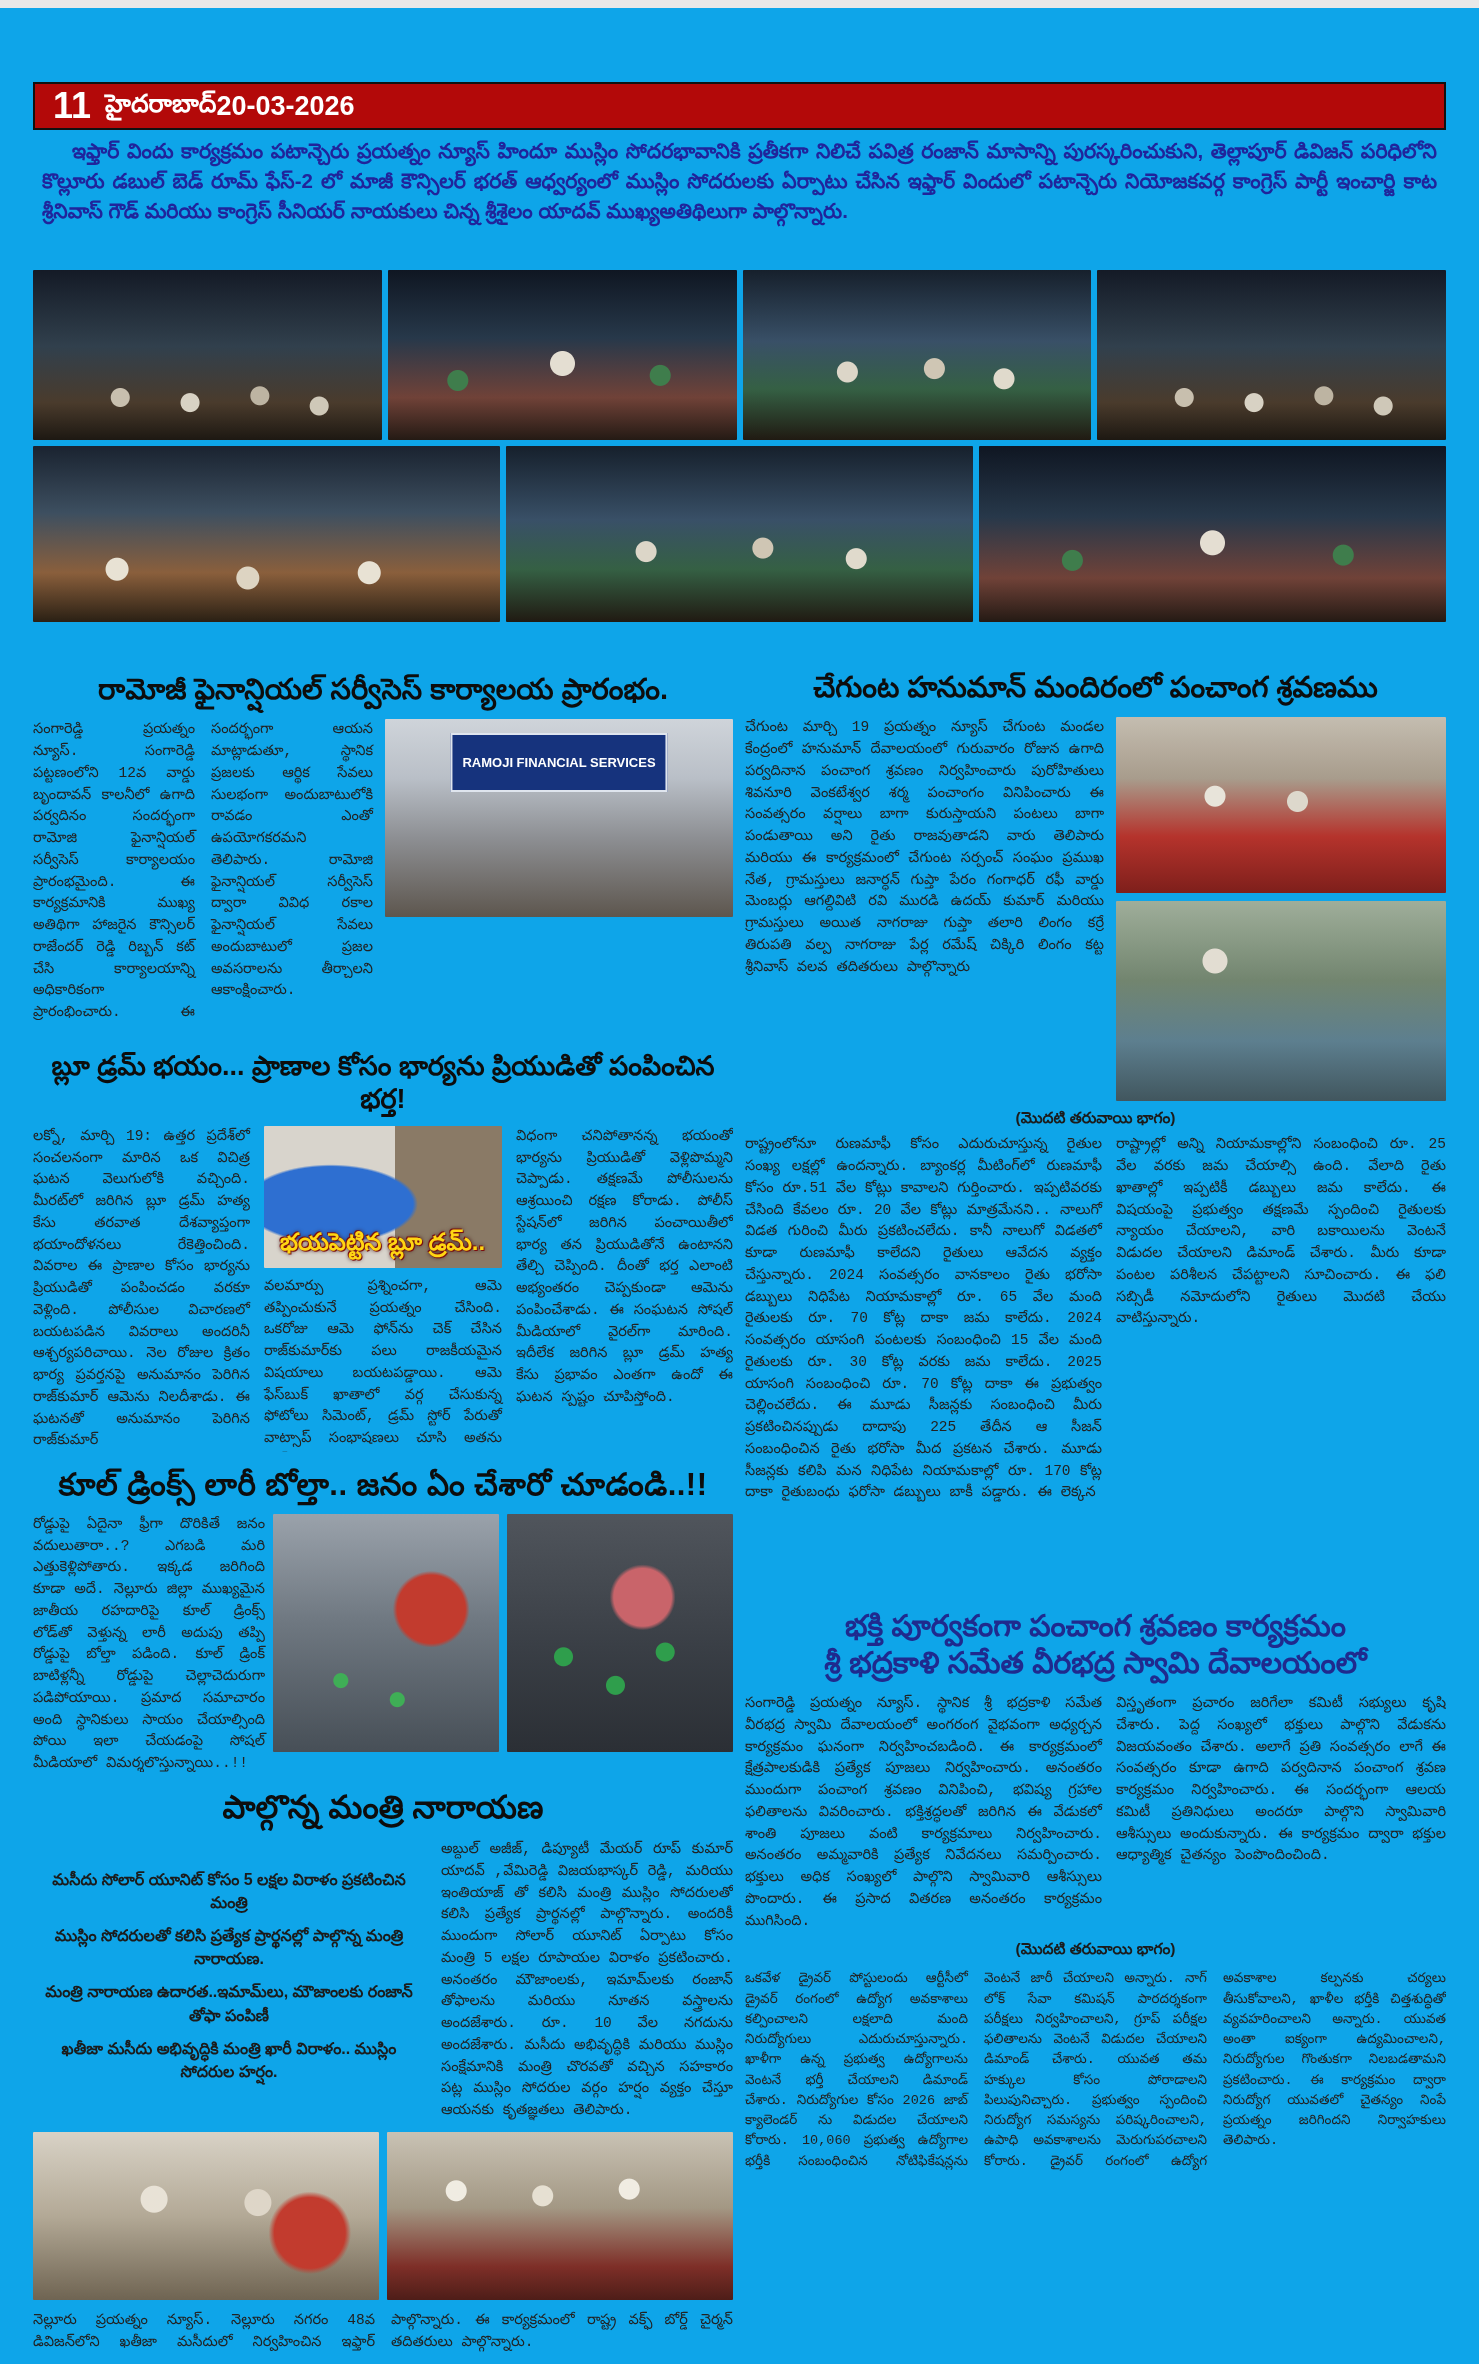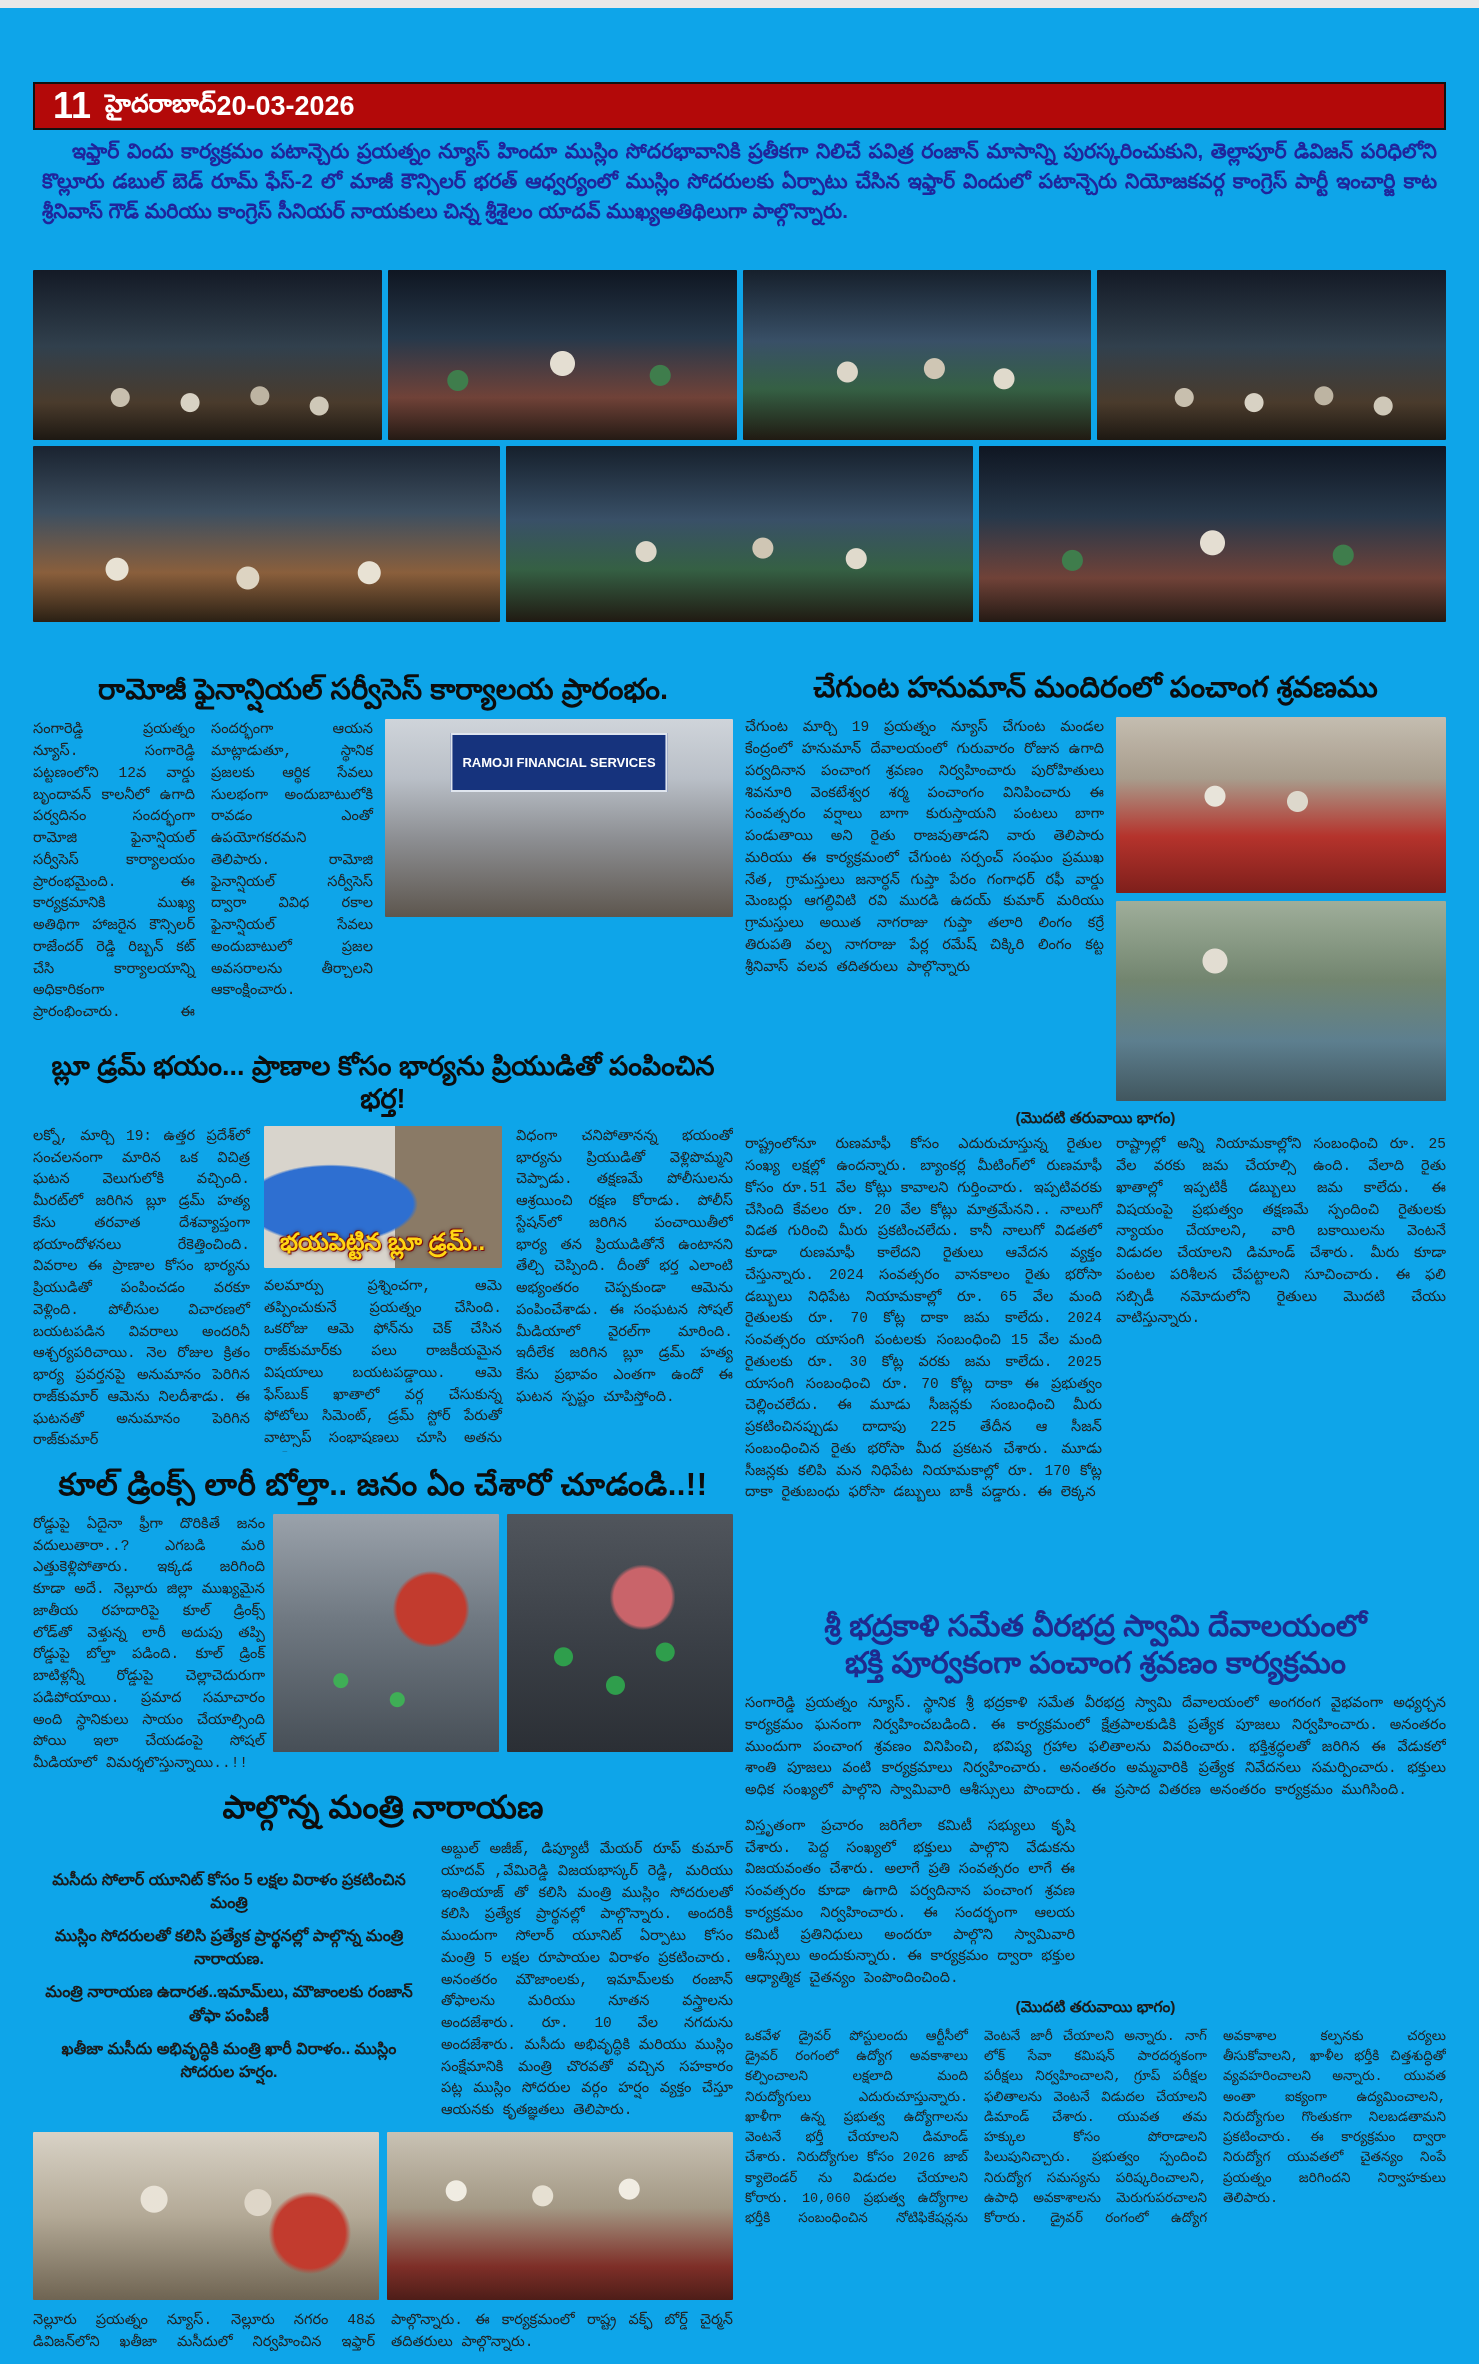--- a/index.html
+++ b/index.html
@@ -140,21 +140,21 @@
   .r1-text{flex:1;}
   .r1-photos{width:330px;flex:none;display:flex;flex-direction:column;gap:8px;}
   .r1-ph-a{height:176px;}
   .r1-ph-b{height:200px;}
   .r1-cont{display:flex;gap:14px;margin-top:4px;}
   .r1-cont-left{flex:1;}
   .r1-cont-right{width:330px;flex:none;}
   
   .r2{flex:1;padding-top:10px;}
   .r2 .headline{font-size:30px;color:#1f2a8e;}
-  .r2-row{display:flex;gap:14px;margin-top:12px;flex-direction:column;}
+  .r2-row{display:flex;gap:14px;margin-top:12px;}
   .r2-left{flex:1;}
   .r2-right{width:330px;flex:none;}
   .r2-bottom{column-count:3;column-gap:16px;margin-top:8px;font-size:13.5px;}
 </style>
 </head>
 <body>
 
 <div class="page">
 
   <div class="masthead">
@@ -248,22 +248,22 @@
           </div>
         </div>
         <div class="cont-label">(మొదటి తరువాయి భాగం)</div>
         <div class="r1-cont">
           <div class="r1-cont-left body-txt">రాష్ట్రంలోనూ రుణమాఫీ కోసం ఎదురుచూస్తున్న రైతుల సంఖ్య లక్షల్లో ఉందన్నారు. బ్యాంకర్ల మీటింగ్‌లో రుణమాఫీ కోసం రూ.51 వేల కోట్లు కావాలని గుర్తించారు. ఇప్పటివరకు చేసింది కేవలం రూ. 20 వేల కోట్లు మాత్రమేనని.. నాలుగో విడత గురించి మీరు ప్రకటించలేదు. కానీ నాలుగో విడతలో కూడా రుణమాఫీ కాలేదని రైతులు ఆవేదన వ్యక్తం చేస్తున్నారు. 2024 సంవత్సరం వానకాలం రైతు భరోసా డబ్బులు నిధిపేట నియామకాల్లో రూ. 65 వేల మంది రైతులకు రూ. 70 కోట్ల దాకా జమ కాలేదు. 2024 సంవత్సరం యాసంగి పంటలకు సంబంధించి 15 వేల మంది రైతులకు రూ. 30 కోట్ల వరకు జమ కాలేదు. 2025 యాసంగి సంబంధించి రూ. 70 కోట్ల దాకా ఈ ప్రభుత్వం చెల్లించలేదు. ఈ మూడు సీజన్లకు సంబంధించి మీరు ప్రకటించినప్పుడు దాదాపు 225 తేదీన ఆ సీజన్ సంబంధించిన రైతు భరోసా మీద ప్రకటన చేశారు. మూడు సీజన్లకు కలిపి మన నిధిపేట నియామకాల్లో రూ. 170 కోట్ల దాకా రైతుబంధు ఫరోసా డబ్బులు బాకీ పడ్డారు. ఈ లెక్కన</div>
           <div class="r1-cont-right body-txt">రాష్ట్రాల్లో అన్ని నియామకాల్లోని సంబంధించి రూ. 25 వేల వరకు జమ చేయాల్సి ఉంది. వేలాది రైతు ఖాతాల్లో ఇప్పటికీ డబ్బులు జమ కాలేదు. ఈ విషయంపై ప్రభుత్వం తక్షణమే స్పందించి రైతులకు న్యాయం చేయాలని, వారి బకాయిలను వెంటనే విడుదల చేయాలని డిమాండ్ చేశారు. మీరు కూడా పంటల పరిశీలన చేపట్టాలని సూచించారు. ఈ ఫలి సబ్సిడీ నమోదులోని రైతులు మొదటి చేయు వాటిస్తున్నారు.</div>
         </div>
       </div>
 
       <div class="art r2">
+        <div class="headline">భక్తి పూర్వకంగా పంచాంగ శ్రవణం కార్యక్రమం</div>
         <div class="headline">శ్రీ భద్రకాళి సమేత వీరభద్ర స్వామి దేవాలయంలో</div>
-        <div class="headline">భక్తి పూర్వకంగా పంచాంగ శ్రవణం కార్యక్రమం</div>
         <div class="r2-row">
           <div class="r2-left body-txt">సంగారెడ్డి ప్రయత్నం న్యూస్.  స్థానిక శ్రీ భద్రకాళి సమేత వీరభద్ర స్వామి దేవాలయంలో అంగరంగ వైభవంగా అధ్యర్చన కార్యక్రమం ఘనంగా నిర్వహించబడింది. ఈ కార్యక్రమంలో క్షేత్రపాలకుడికి ప్రత్యేక పూజలు నిర్వహించారు. అనంతరం ముందుగా పంచాంగ శ్రవణం వినిపించి, భవిష్య గ్రహాల ఫలితాలను వివరించారు. భక్తిశ్రద్ధలతో జరిగిన ఈ వేడుకలో శాంతి పూజలు వంటి కార్యక్రమాలు నిర్వహించారు. అనంతరం అమ్మవారికి ప్రత్యేక నివేదనలు సమర్పించారు. భక్తులు అధిక సంఖ్యలో పాల్గొని స్వామివారి ఆశీస్సులు పొందారు. ఈ ప్రసాద వితరణ అనంతరం కార్యక్రమం ముగిసింది.</div>
           <div class="r2-right body-txt">విస్తృతంగా ప్రచారం జరిగేలా కమిటీ సభ్యులు కృషి చేశారు. పెద్ద సంఖ్యలో భక్తులు పాల్గొని వేడుకను విజయవంతం చేశారు. అలాగే ప్రతి సంవత్సరం లాగే ఈ సంవత్సరం కూడా ఉగాది పర్వదినాన పంచాంగ శ్రవణ కార్యక్రమం నిర్వహించారు. ఈ సందర్భంగా ఆలయ కమిటీ ప్రతినిధులు అందరూ పాల్గొని స్వామివారి ఆశీస్సులు అందుకున్నారు. ఈ కార్యక్రమం ద్వారా భక్తుల ఆధ్యాత్మిక చైతన్యం పెంపొందించింది.</div>
         </div>
         <div class="cont-label">(మొదటి తరువాయి భాగం)</div>
         <div class="r2-bottom body-txt">ఒకవేళ డ్రైవర్ పోస్టులందు ఆర్టీసీలో డ్రైవర్ రంగంలో ఉద్యోగ అవకాశాలు కల్పించాలని లక్షలాది మంది నిరుద్యోగులు ఎదురుచూస్తున్నారు. ఖాళీగా ఉన్న ప్రభుత్వ ఉద్యోగాలను వెంటనే భర్తీ చేయాలని డిమాండ్ చేశారు. నిరుద్యోగుల కోసం 2026 జాబ్ క్యాలెండర్ ను విడుదల చేయాలని కోరారు. 10,060 ప్రభుత్వ ఉద్యోగాల భర్తీకి సంబంధించిన నోటిఫికేషన్లను వెంటనే జారీ చేయాలని అన్నారు. నాగ్ లోక్ సేవా కమిషన్ పారదర్శకంగా పరీక్షలు నిర్వహించాలని, గ్రూప్ పరీక్షల ఫలితాలను వెంటనే విడుదల చేయాలని డిమాండ్ చేశారు. యువత తమ హక్కుల కోసం పోరాడాలని పిలుపునిచ్చారు. ప్రభుత్వం స్పందించి నిరుద్యోగ సమస్యను పరిష్కరించాలని, ఉపాధి అవకాశాలను మెరుగుపరచాలని కోరారు. డ్రైవర్ రంగంలో ఉద్యోగ అవకాశాల కల్పనకు చర్యలు తీసుకోవాలని, ఖాళీల భర్తీకి చిత్తశుద్ధితో వ్యవహరించాలని అన్నారు. యువత అంతా ఐక్యంగా ఉద్యమించాలని, నిరుద్యోగుల గొంతుకగా నిలబడతామని ప్రకటించారు. ఈ కార్యక్రమం ద్వారా నిరుద్యోగ యువతలో చైతన్యం నింపే ప్రయత్నం జరిగిందని నిర్వాహకులు తెలిపారు.</div>
       </div>
     </div>
   </div>
 </div>

